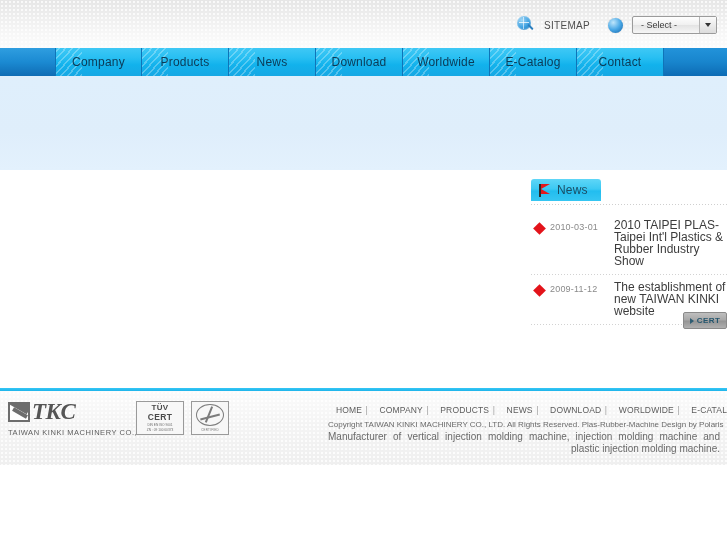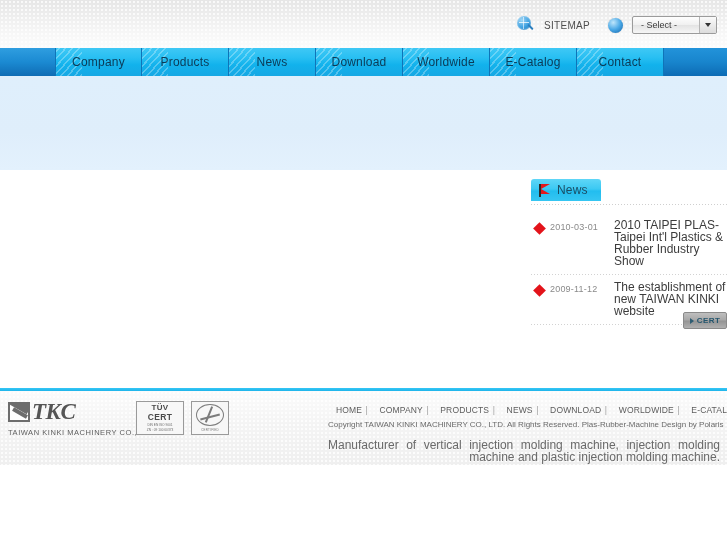--- a/index.html
+++ b/index.html
@@ -513,24 +513,24 @@
   .footer-links .bar { color: #a0a0a0; padding: 0 1px; }
   .footer-copy {
     font-size: 8px;
     color: #6a6a6a;
     line-height: 12px;
     margin-top: 3px;
     text-align: center;
     white-space: nowrap;
   }
   .footer-desc {
-    font-size: 12px;
+    font-size: 10px;
     color: #6a6a6a;
     line-height: 12px;
-    margin-top: 8px;
+    margin-top: 0;
     text-align: justify;
     text-align-last: right;
   }
   .page-bottom {
     position: absolute;
     left: 0; top: 465px;
     width: 727px;
     height: 80px;
     background: #ffffff;
   }

